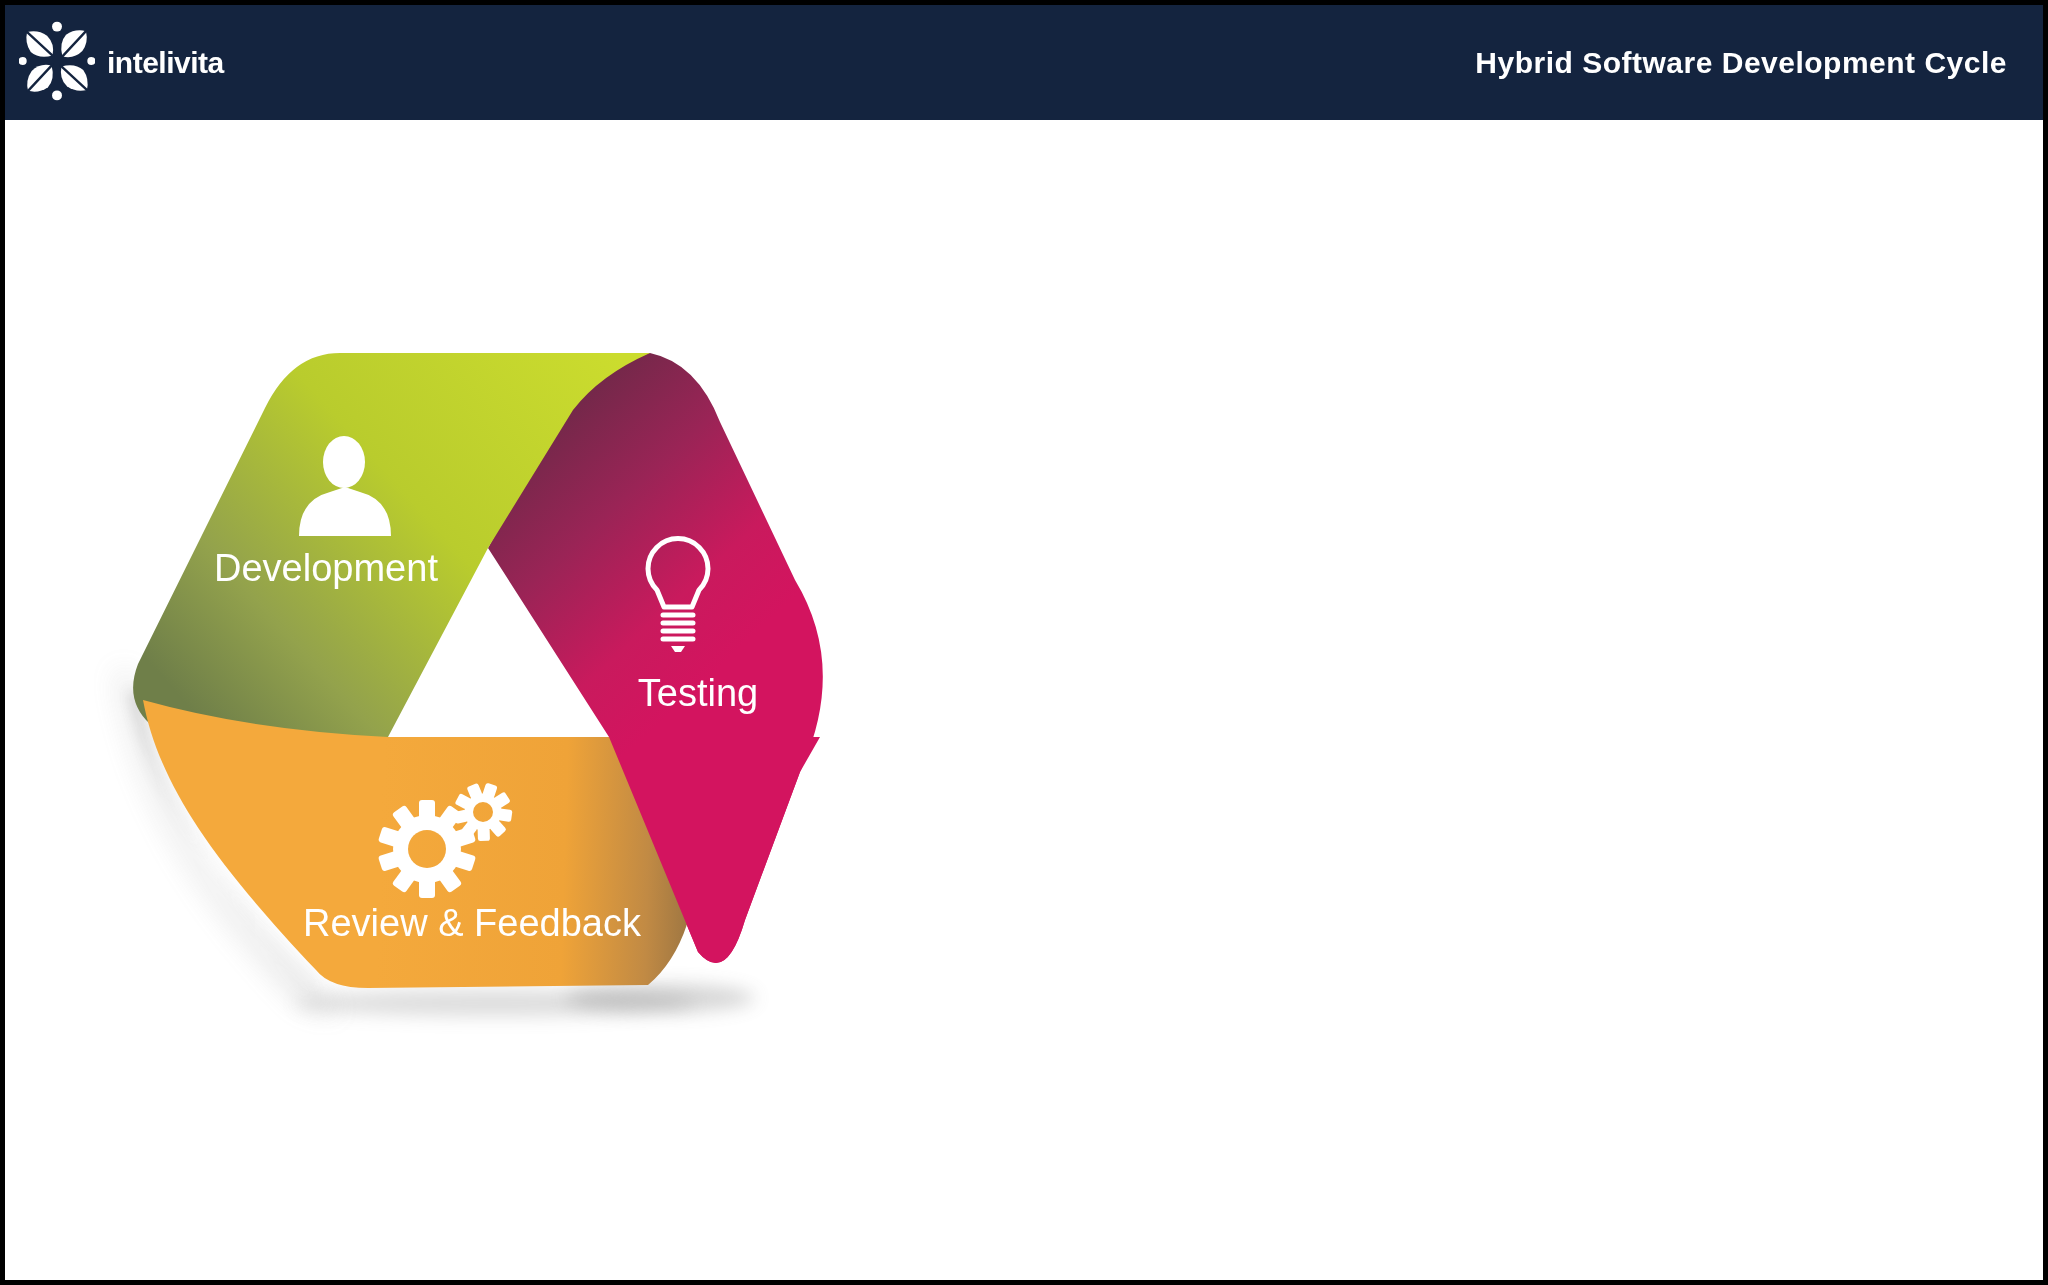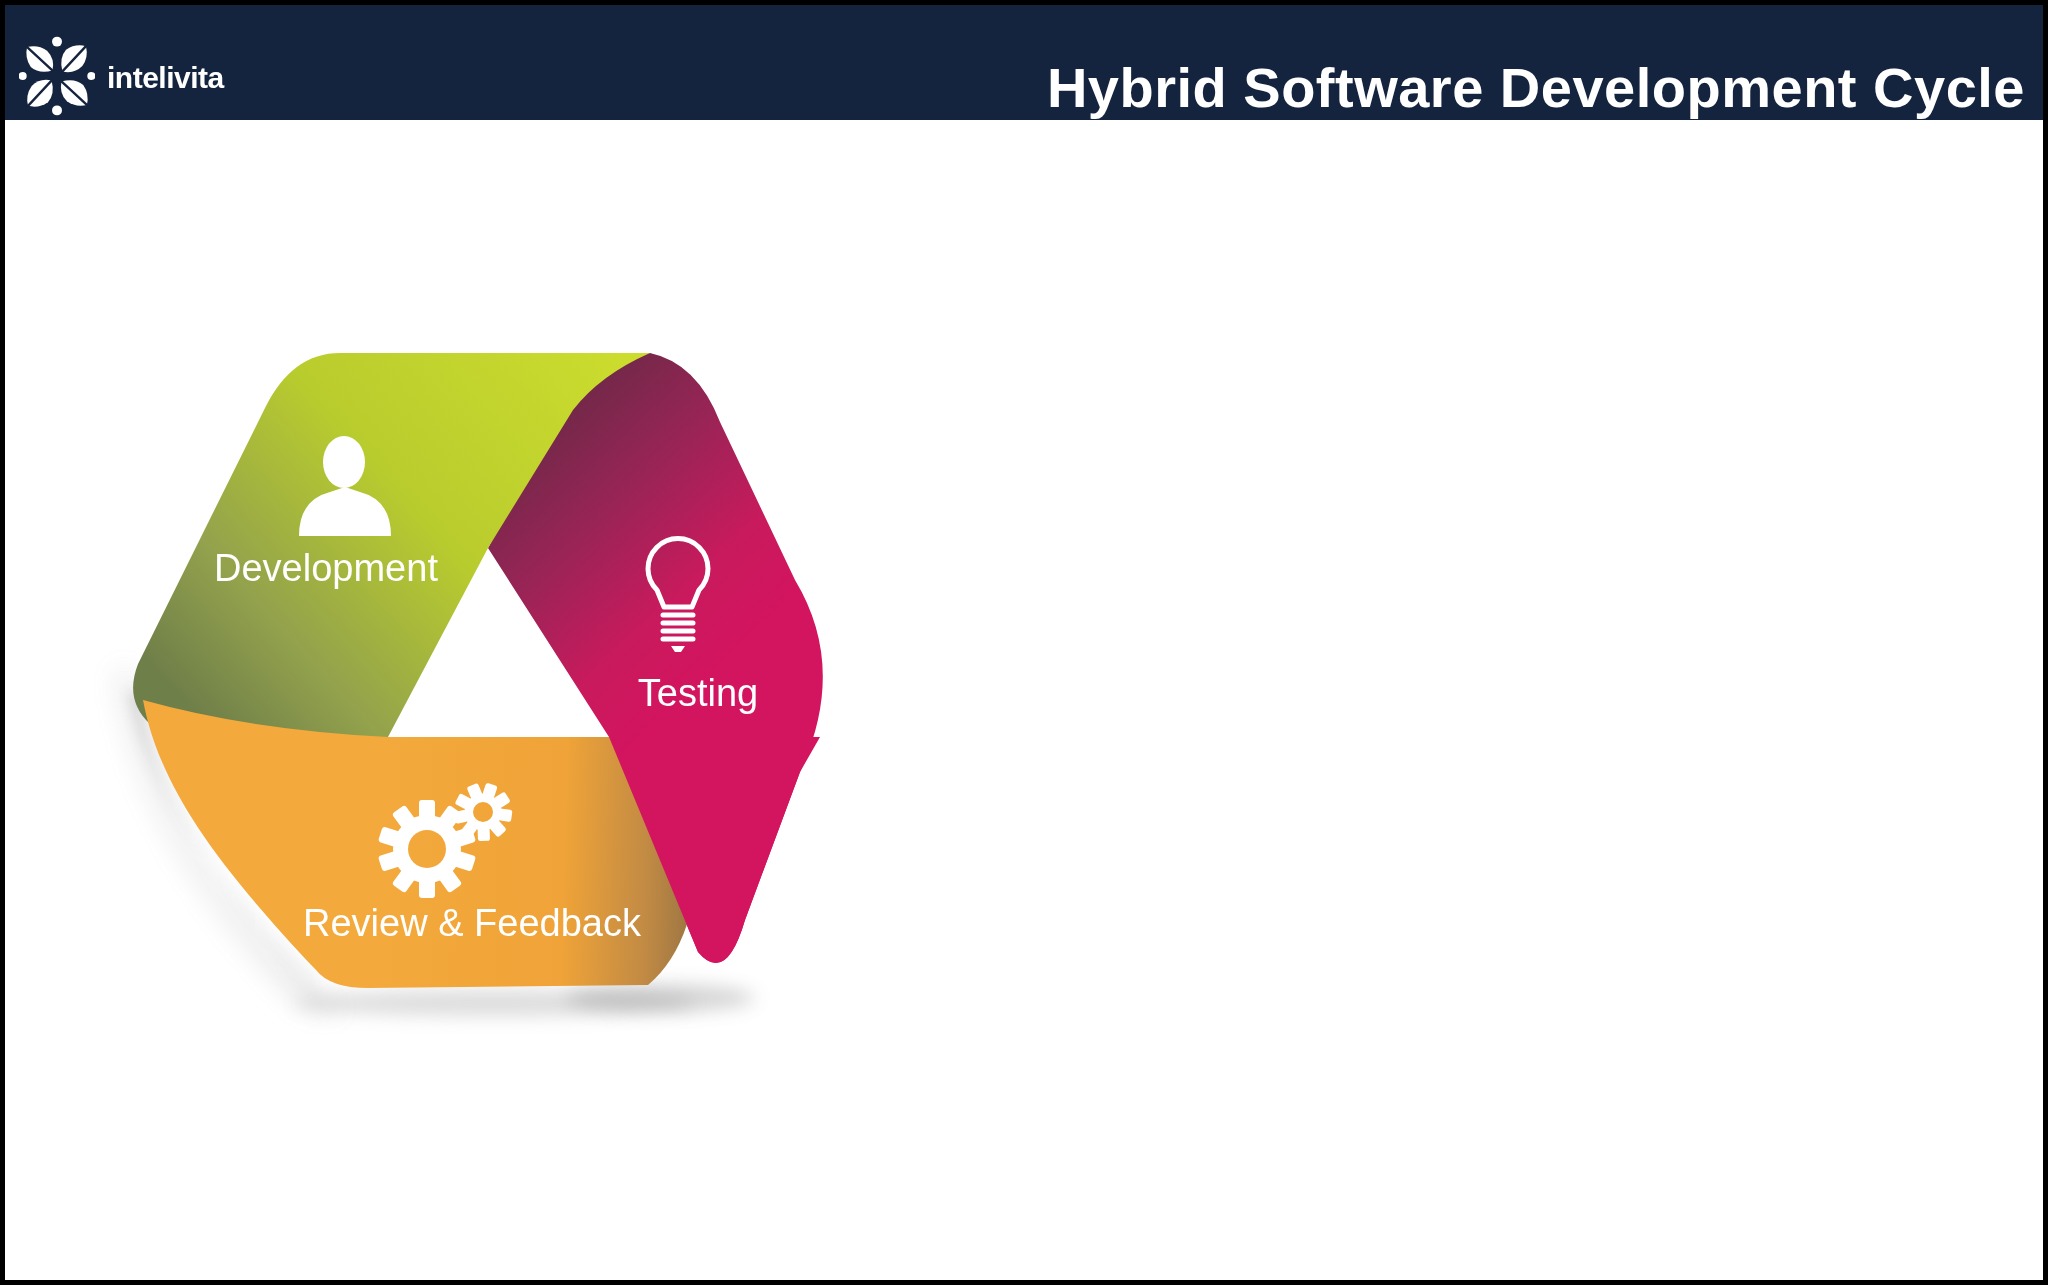--- a/index.html
+++ b/index.html
@@ -9,30 +9,30 @@
     box-sizing:border-box;
     border:5px solid #000;
     background:#ffffff;
     overflow:hidden;
     font-family:"Liberation Sans", sans-serif;
   }
   
   .header{
     position:absolute;top:0;left:0;right:0;height:115px;
     background:#14243f;
-    display:flex;align-items:flex-end;justify-content:space-between;
-    padding:0 18px 0 14px;box-sizing:border-box;
+    display:flex;align-items:center;justify-content:space-between;
+    padding:0 36px 0 14px;box-sizing:border-box;
   }
   .brand{display:flex;align-items:center;}
   .brand-name{
     color:#ffffff;font-size:30px;font-weight:700;letter-spacing:-.5px;
     margin-left:12px;
   }
   .page-title{
-    color:#ffffff;font-size:56px;font-weight:700;letter-spacing:.5px;
+    color:#ffffff;font-size:30px;font-weight:700;letter-spacing:.5px;
     margin:0;white-space:nowrap;
   }
   
   .stages{position:absolute;left:918px;top:385px;width:1022px;}
   .stage-bar{
     height:108px;margin-bottom:57px;
     background:#12233f;
     border-bottom:3px solid #b7c0cc;
     box-sizing:border-box;
     display:flex;align-items:center;justify-content:center;

